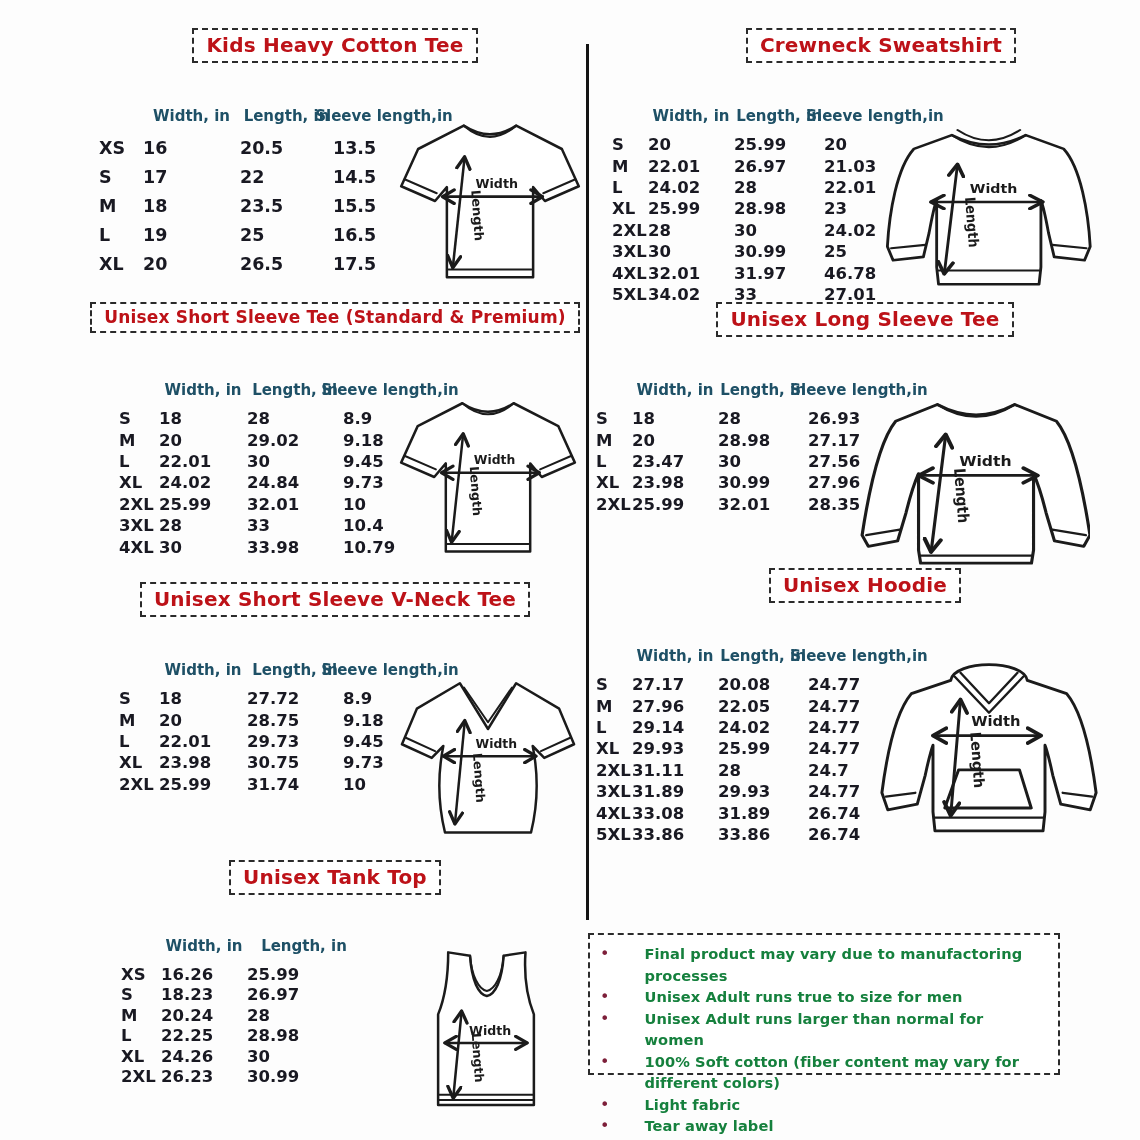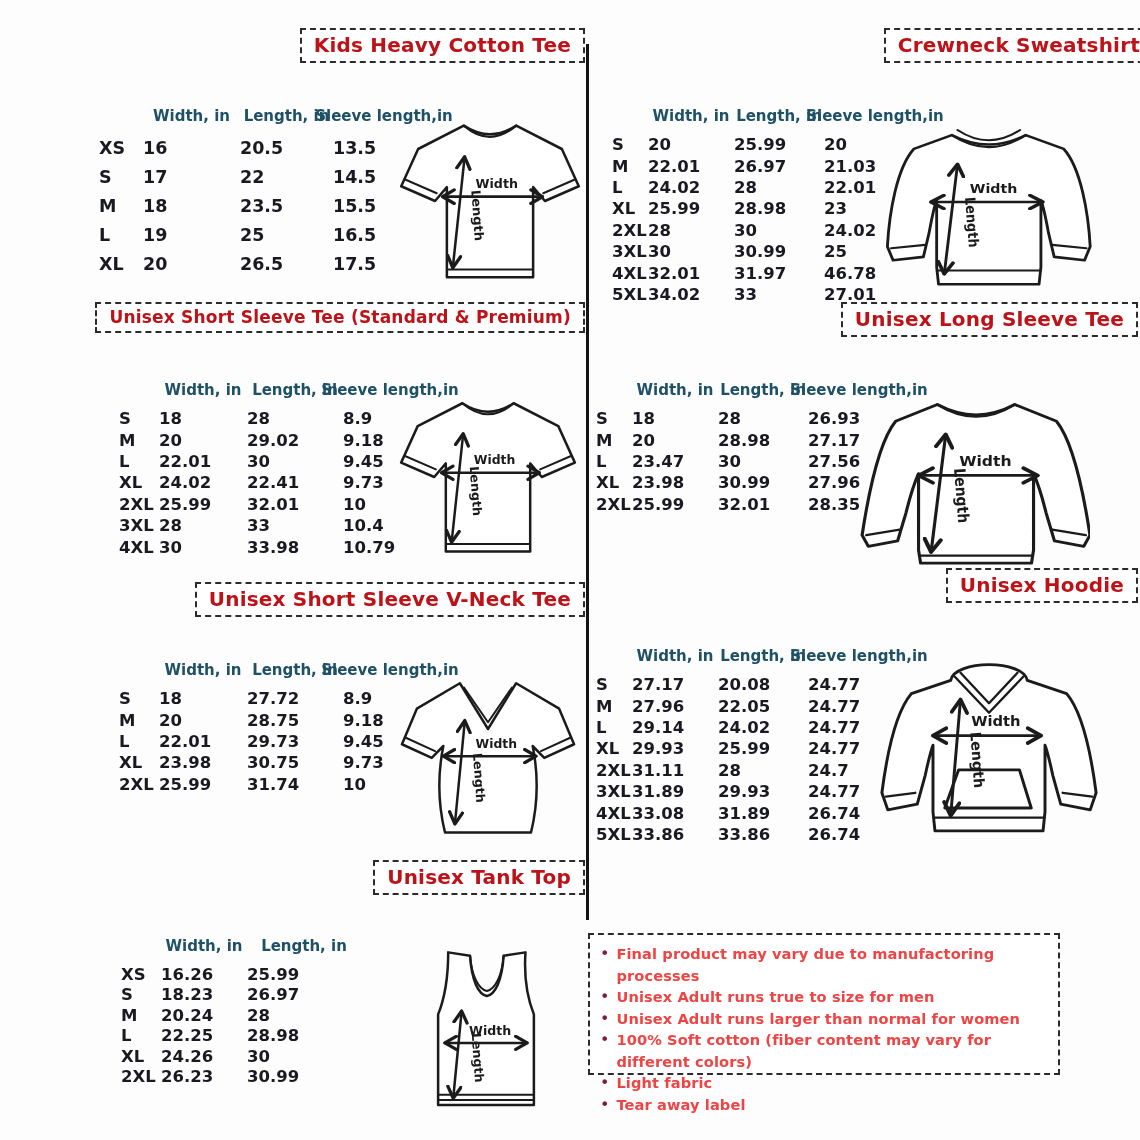--- a/index.html
+++ b/index.html
@@ -9,21 +9,21 @@
   }
   
   .panel{position:absolute;}
   #sec0{left:85px;top:24px;width:500px;height:276px;}
   #sec1{left:600px;top:24px;width:546px;height:276px;margin-left:8px;}
   #sec2{left:85px;top:298px;width:500px;height:282px;}
   #sec3{left:592px;top:298px;width:546px;height:282px;}
   #sec4{left:85px;top:578px;width:500px;height:280px;}
   #sec5{left:592px;top:564px;width:546px;height:284px;}
   #sec6{left:85px;top:856px;width:500px;height:272px;}
-  .title-wrap{text-align:right;padding-top:4px;}
+  .title-wrap{text-align:center;padding-top:4px;}
   .title-box{display:inline-block;border:2px dashed #2b2b2b;background:#fff;padding:3px 12px 4px;}
   .title{color:#bd1218;font-weight:700;font-size:20px;letter-spacing:0.2px;white-space:nowrap;}
   #sec2 .title{font-size:17px;}
   
   .table{position:absolute;display:grid;}
   #sec0 .table{left:14px;top:52px;grid-template-columns:44px 97px 93px 102px;}
   #sec1 .table,#sec3 .table,#sec5 .table{left:4px;top:52px;grid-template-columns:36px 86px 90px 102px;}
   #sec2 .table,#sec4 .table{left:34px;top:52px;grid-template-columns:40px 88px 96px 94px;}
   #sec6 .table{left:36px;top:50px;grid-template-columns:40px 86px 114px;}
   .cell{white-space:nowrap;}
@@ -44,21 +44,21 @@
   .garment{fill:#ffffff;stroke:#1b1b1b;stroke-width:3;stroke-linejoin:round;stroke-linecap:round;}
   .gline{fill:none;stroke:#1b1b1b;stroke-width:2.4;stroke-linejoin:round;stroke-linecap:round;}
   .arrow{fill:none;stroke:#1b1b1b;stroke-width:3;stroke-linecap:round;}
   .fig-label{font-family:"DejaVu Sans",sans-serif;font-size:15px;font-weight:700;fill:#1b1b1b;}
   
   #divider{position:absolute;left:586px;top:44px;width:3px;height:876px;background:#141414;}
   #notes{position:absolute;left:588px;top:933px;width:472px;height:142px;border:2px dashed #2b2b2b;background:#fff;box-sizing:border-box;padding:8px 10px;}
   #notes ul{list-style:none;margin:0;padding:0;}
   #notes li{display:flex;align-items:flex-start;line-height:21.5px;}
   .bullet{color:#7d1f3a;font-size:16px;margin-right:7px;line-height:21.5px;}
-  .note-text{font-size:14.6px;font-weight:700;color:#ef4444;letter-spacing:0.1px;}
+  .note-text{font-size:14.6px;font-weight:700;color:#15803d;letter-spacing:0.1px;margin-left:28px;}
 </style>
 </head>
 <body>
 
 <div id="canvas">
 
   <svg width="0" height="0" style="position:absolute" aria-hidden="true">
     <defs>
       <marker id="ah" viewBox="0 0 10 10" refX="8" refY="5" markerWidth="6.5" markerHeight="6.5" orient="auto-start-reverse">
         <path d="M1,1 L8,5 L1,9" fill="none" stroke="#1b1b1b" stroke-width="2" stroke-linecap="round" stroke-linejoin="round"></path>
@@ -193,21 +193,21 @@
         <div class="cell size">M</div>
         <div class="cell val">20</div>
         <div class="cell val">29.02</div>
         <div class="cell val">9.18</div>
         <div class="cell size">L</div>
         <div class="cell val">22.01</div>
         <div class="cell val">30</div>
         <div class="cell val">9.45</div>
         <div class="cell size">XL</div>
         <div class="cell val">24.02</div>
-        <div class="cell val">22.41</div>
+        <div class="cell val">24.84</div>
         <div class="cell val">9.73</div>
         <div class="cell size">2XL</div>
         <div class="cell val">25.99</div>
         <div class="cell val">32.01</div>
         <div class="cell val">10</div>
         <div class="cell size">3XL</div>
         <div class="cell val">28</div>
         <div class="cell val">33</div>
         <div class="cell val">10.4</div>
         <div class="cell size">4XL</div>

